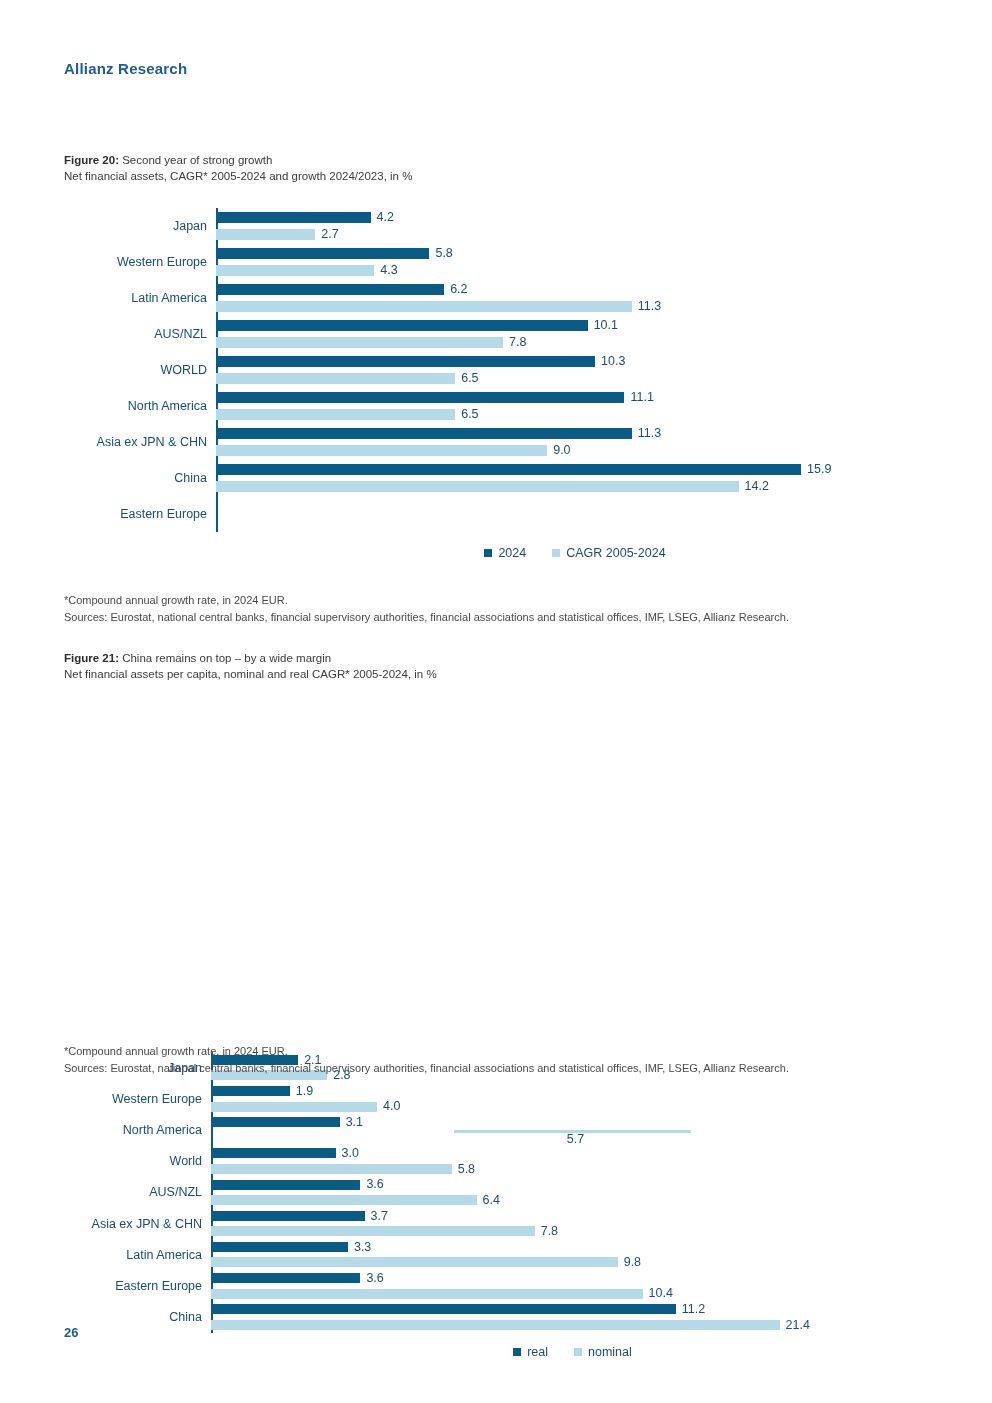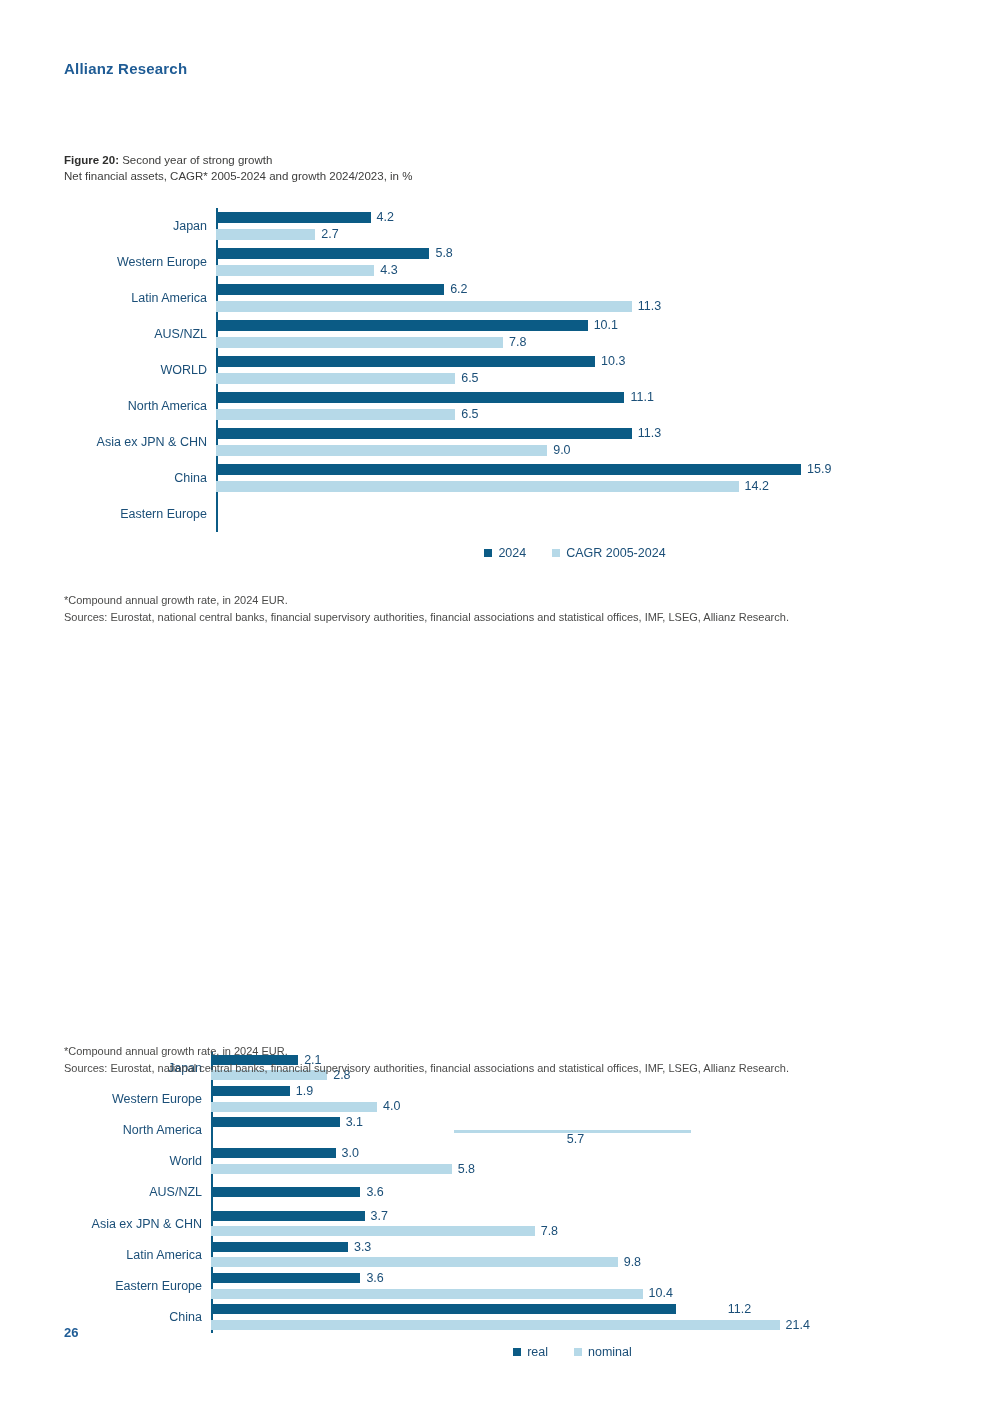--- a/index.html
+++ b/index.html
@@ -237,20 +237,27 @@
           <span>CAGR 2005-2024</span>
         </div>
       </div>
   </div>
 
   <div class="fig-block" style="top:592px;">
     <div class="note">*Compound annual growth rate, in 2024 EUR.</div>
     <div class="note">Sources: Eurostat, national central banks, financial supervisory authorities, financial associations and statistical offices, IMF, LSEG, Allianz Research.</div>
   </div>
 
+  <div class="fig-block" style="top:650px;">
+    <div class="fig-title">
+      <span class="lbl">Figure 21:</span>
+      <span>China remains on top – by a wide margin</span>
+    </div>
+    <div class="fig-sub">Net financial assets per capita, nominal and real CAGR* 2005-2024, in %</div>
+  </div>
 
   <div class="fig-block chart" id="chart-21" style="top:700px; width:870px;">
     <div class="rows">
         <div class="axis" style="left: 147px;"></div>
         <div class="row" style="height: 31.2px;">
           <div class="cat-label" style="width: 147px;">Japan</div>
           <div class="bars">
             <div class="barline" style="height: 15.5px;">
               <div class="bar dark" style="width: 87.15px; height: 10px;"></div>
               <span class="val">2.1</span>
@@ -300,20 +307,24 @@
             </div>
           </div>
         </div>
         <div class="row" style="height: 31.2px;">
           <div class="cat-label" style="width: 147px;">AUS/NZL</div>
           <div class="bars">
             <div class="barline" style="height: 15.5px;">
               <div class="bar dark" style="width: 149.4px; height: 10px;"></div>
               <span class="val">3.6</span>
             </div>
+            <div class="barline" style="height: 15.5px;">
+              <div class="bar light" style="width: 265.6px; height: 10px;"></div>
+              <span class="val">6.4</span>
+            </div>
           </div>
         </div>
         <div class="row" style="height: 31.2px;">
           <div class="cat-label" style="width: 147px;">Asia ex JPN &amp; CHN</div>
           <div class="bars">
             <div class="barline" style="height: 15.5px;">
               <div class="bar dark" style="width: 153.55px; height: 10px;"></div>
               <span class="val">3.7</span>
             </div>
             <div class="barline" style="height: 15.5px;">
@@ -344,21 +355,21 @@
             </div>
             <div class="barline" style="height: 15.5px;">
               <div class="bar light" style="width: 431.6px; height: 10px;"></div>
               <span class="val">10.4</span>
             </div>
           </div>
         </div>
         <div class="row" style="height: 31.2px;">
           <div class="cat-label" style="width: 147px;">China</div>
           <div class="bars">
-            <div class="barline" style="height: 15.5px; gap: 46px;">
+            <div class="barline" style="height: 15.5px;">
               <div class="bar dark" style="width: 464.8px; height: 10px;"></div>
               <span class="val">11.2</span>
             </div>
             <div class="barline" style="height: 15.5px;">
               <div class="bar light" style="width: 568.55px; height: 10px;"></div>
               <span class="val">21.4</span>
             </div>
           </div>
         </div>
       </div>

